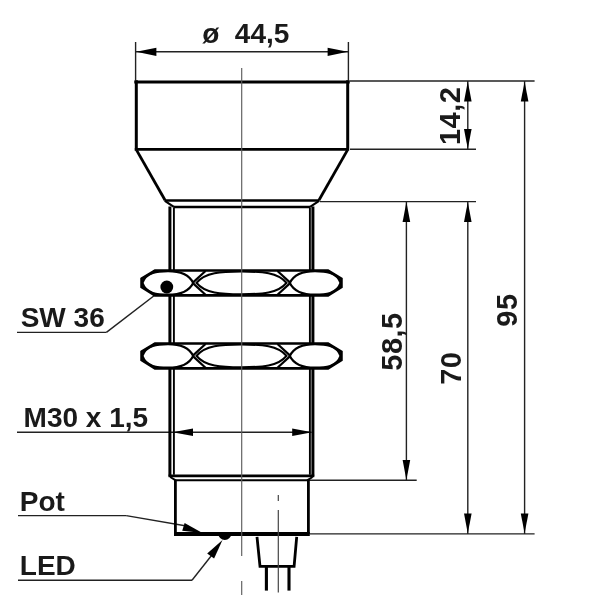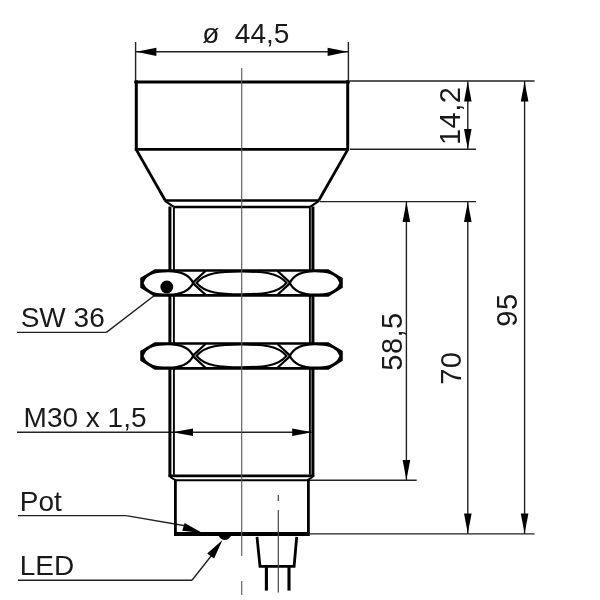--- a/index.html
+++ b/index.html
@@ -1,16 +1,16 @@
 <!DOCTYPE html>
 <html><head>
 <meta charset="utf-8">
 <style>
   html,body{margin:0;padding:0;background:#fff;}
-  #page{width:600px;height:600px;position:relative;overflow:hidden;background:#fff;filter:grayscale(1);}
+  #page{width:600px;height:600px;position:relative;overflow:hidden;background:#fff;filter:grayscale(1);font-weight:bold;}
   svg{display:block;}
   text{font-family:"Liberation Sans", sans-serif;fill:#1a1a1a;}
 </style>
 </head>
 <body>
 <div id="page">
 <svg width="600" height="600" viewBox="0 0 600 600">
   <rect x="0" y="0" width="600" height="600" fill="#ffffff"></rect>
 
   <g stroke="#222" stroke-width="1.4" fill="none">

